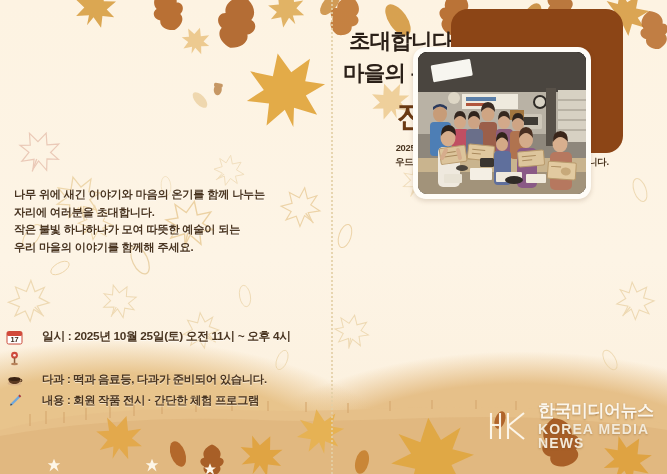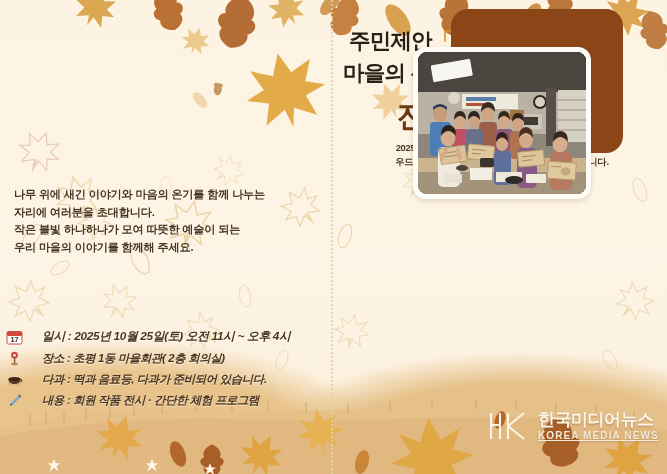--- a/index.html
+++ b/index.html
@@ -44,21 +44,21 @@
     position:absolute;left:6px;top:328px;width:320px;
   }
   .detail-row{
     display:flex;align-items:center;gap:19px;height:18px;margin-bottom:3px;
   }
   .detail-icon{
     width:17px;height:15px;flex:0 0 17px;position:relative;
   }
   .detail-text{
     color:#4a3520;font-size:11.4px;font-weight:700;letter-spacing:-0.35px;
-    white-space:nowrap;text-shadow:0 1px 0 rgba(255,255,255,.5);font-style:italic;
+    white-space:nowrap;text-shadow:0 1px 0 rgba(255,255,255,.5);
   }
   .detail-text .lbl{font-weight:700;}
   .detail-row.first .detail-text{font-size:11.8px;}
 
   
   .right-panel{position:absolute;left:331px;top:0;width:336px;height:474px;}
   .head1{
     position:absolute;left:18px;top:26px;width:318px;
     font-size:21.5px;font-weight:800;color:#2b2018;letter-spacing:-0.8px;
     white-space:nowrap;
@@ -103,22 +103,22 @@
     position:absolute;left:487px;top:406px;width:172px;height:40px;
     display:flex;align-items:center;gap:7px;
   }
   .wm-mark{width:44px;height:32px;flex:0 0 44px;}
   .wm-text{display:flex;flex-direction:column;line-height:1;}
   .wm-ko{
     font-size:17px;font-weight:800;color:#fbf6ec;letter-spacing:-0.5px;
     text-shadow:0 1px 2px rgba(120,80,35,.45);
   }
   .wm-en{
-    font-size:10px;font-weight:700;color:#f3ead9;letter-spacing:1.1px;
-    margin-top:3px;text-shadow:0 1px 2px rgba(120,80,35,.4);text-decoration:underline;
+    font-size:14px;font-weight:700;color:#f3ead9;letter-spacing:1.1px;
+    margin-top:3px;text-shadow:0 1px 2px rgba(120,80,35,.4);
   }
 </style>
 </head>
 <body>
 
 <div class="poster">
 
   <svg class="leaf-layer" width="667" height="474" viewBox="0 0 667 474" aria-hidden="true">
     <defs>
       <g id="mapleL">
@@ -278,21 +278,20 @@
 
       <div class="detail-row">
         <span class="detail-icon">
           <svg width="17" height="15" viewBox="0 0 17 15" aria-hidden="true">
             <circle cx="8.5" cy="4.2" r="3.4" fill="#cf4a3c"></circle>
             <circle cx="8.5" cy="4.2" r="1.3" fill="#fdece6"></circle>
             <rect x="7.8" y="6.5" width="1.5" height="6" fill="#8b5e3c"></rect>
             <ellipse cx="8.5" cy="13" rx="3.4" ry="1.2" fill="#b8835a"></ellipse>
           </svg>
         </span>
-        <span class="detail-text"><span class="lbl">장소 : </span><span>초평 1동 마을회관( 2층 회의실)</span></span>
       </div>
 
       <div class="detail-row">
         <span class="detail-icon">
           <svg width="17" height="15" viewBox="0 0 17 15" aria-hidden="true">
             <ellipse cx="8.5" cy="11.4" rx="7" ry="2.2" fill="#d9b48a"></ellipse>
             <path d="M2.4,7 C2.4,10.2 5,12 8.5,12 C12,12 14.6,10.2 14.6,7 Z" fill="#5b3a22"></path>
             <ellipse cx="8.5" cy="7" rx="6.1" ry="2.1" fill="#3b2414"></ellipse>
             <path d="M14.4,7.3 C16.2,7.3 16.6,9.6 14.2,9.8" fill="none" stroke="#5b3a22" stroke-width="1.1"></path>
           </svg>
@@ -309,21 +308,21 @@
           </svg>
         </span>
         <span class="detail-text"><span class="lbl">내용 : </span><span>회원 작품 전시 · 간단한 체험 프로그램</span></span>
       </div>
 
     </div>
   </div>
 
   <div class="right-panel">
 
-    <div class="head1"><span>주민제안</span><span class="brk">「</span><span class="hl">불타는 예술</span><span class="brk">」</span></div>
+    <div class="head1"><span>초대합니다</span><span class="brk">「</span><span class="hl">불타는 예술</span><span class="brk">」</span></div>
 
     <div class="head2">마을의 온기를 담은 주민작품</div>
 
     <div class="maintitle">전시회 초대장</div>
 
     <div class="subtitle">2025년 의왕시 공동체 주민제안 공모사업으로 진행된
 우드버닝 프로그램의 성과를 함께 나누는 자리입니다.</div>
 
     <div class="photo-wrap">
       <div class="photo-card-back"></div>

